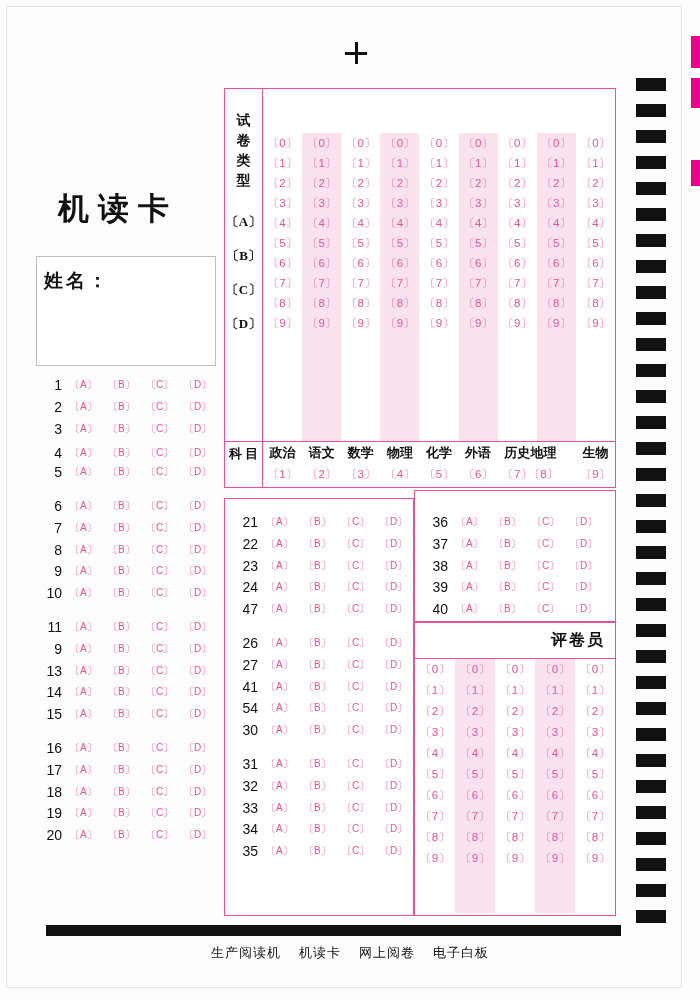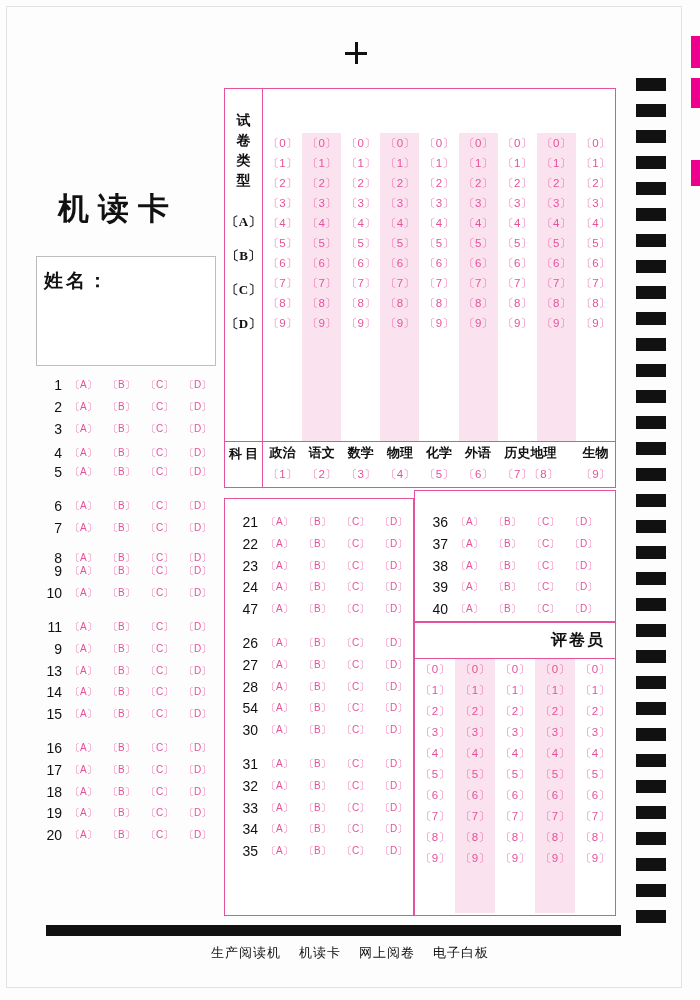--- a/index.html
+++ b/index.html
@@ -393,21 +393,21 @@
   </div>
 
   <div class="ansblk" id="ans-left" style="left:36px;top:375px;width:190px;">
       <div class="arow" style="top: 0px;"><span class="anum">1</span><span class="aopts"><span>〔A〕</span><span>〔B〕</span><span>〔C〕</span><span>〔D〕</span></span></div>
       <div class="arow" style="top: 21.6px;"><span class="anum">2</span><span class="aopts"><span>〔A〕</span><span>〔B〕</span><span>〔C〕</span><span>〔D〕</span></span></div>
       <div class="arow" style="top: 43.2px;"><span class="anum">3</span><span class="aopts"><span>〔A〕</span><span>〔B〕</span><span>〔C〕</span><span>〔D〕</span></span></div>
       <div class="arow" style="top: 68px;"><span class="anum">4</span><span class="aopts"><span>〔A〕</span><span>〔B〕</span><span>〔C〕</span><span>〔D〕</span></span></div>
       <div class="arow" style="top: 86.4px;"><span class="anum">5</span><span class="aopts"><span>〔A〕</span><span>〔B〕</span><span>〔C〕</span><span>〔D〕</span></span></div>
       <div class="arow" style="top: 121px;"><span class="anum">6</span><span class="aopts"><span>〔A〕</span><span>〔B〕</span><span>〔C〕</span><span>〔D〕</span></span></div>
       <div class="arow" style="top: 142.6px;"><span class="anum">7</span><span class="aopts"><span>〔A〕</span><span>〔B〕</span><span>〔C〕</span><span>〔D〕</span></span></div>
-      <div class="arow" style="top: 164.2px; margin-top: 8px;"><span class="anum">8</span><span class="aopts"><span>〔A〕</span><span>〔B〕</span><span>〔C〕</span><span>〔D〕</span></span></div>
+      <div class="arow" style="top: 164.2px;"><span class="anum">8</span><span class="aopts"><span>〔A〕</span><span>〔B〕</span><span>〔C〕</span><span>〔D〕</span></span></div>
       <div class="arow" style="top: 185.8px;"><span class="anum">9</span><span class="aopts"><span>〔A〕</span><span>〔B〕</span><span>〔C〕</span><span>〔D〕</span></span></div>
       <div class="arow" style="top: 207.4px;"><span class="anum">10</span><span class="aopts"><span>〔A〕</span><span>〔B〕</span><span>〔C〕</span><span>〔D〕</span></span></div>
       <div class="arow" style="top: 242px;"><span class="anum">11</span><span class="aopts"><span>〔A〕</span><span>〔B〕</span><span>〔C〕</span><span>〔D〕</span></span></div>
       <div class="arow" style="top: 263.6px;"><span class="anum">9</span><span class="aopts"><span>〔A〕</span><span>〔B〕</span><span>〔C〕</span><span>〔D〕</span></span></div>
       <div class="arow" style="top: 285.2px;"><span class="anum">13</span><span class="aopts"><span>〔A〕</span><span>〔B〕</span><span>〔C〕</span><span>〔D〕</span></span></div>
       <div class="arow" style="top: 306.8px;"><span class="anum">14</span><span class="aopts"><span>〔A〕</span><span>〔B〕</span><span>〔C〕</span><span>〔D〕</span></span></div>
       <div class="arow" style="top: 328.4px;"><span class="anum">15</span><span class="aopts"><span>〔A〕</span><span>〔B〕</span><span>〔C〕</span><span>〔D〕</span></span></div>
       <div class="arow" style="top: 363px;"><span class="anum">16</span><span class="aopts"><span>〔A〕</span><span>〔B〕</span><span>〔C〕</span><span>〔D〕</span></span></div>
       <div class="arow" style="top: 384.6px;"><span class="anum">17</span><span class="aopts"><span>〔A〕</span><span>〔B〕</span><span>〔C〕</span><span>〔D〕</span></span></div>
       <div class="arow" style="top: 406.2px;"><span class="anum">18</span><span class="aopts"><span>〔A〕</span><span>〔B〕</span><span>〔C〕</span><span>〔D〕</span></span></div>
@@ -417,21 +417,21 @@
 
   <div class="midbox"></div>
   <div class="ansblk" id="ans-mid" style="left:232px;top:512px;width:190px;">
       <div class="arow" style="top: 0px;"><span class="anum">21</span><span class="aopts"><span>〔A〕</span><span>〔B〕</span><span>〔C〕</span><span>〔D〕</span></span></div>
       <div class="arow" style="top: 21.6px;"><span class="anum">22</span><span class="aopts"><span>〔A〕</span><span>〔B〕</span><span>〔C〕</span><span>〔D〕</span></span></div>
       <div class="arow" style="top: 43.2px;"><span class="anum">23</span><span class="aopts"><span>〔A〕</span><span>〔B〕</span><span>〔C〕</span><span>〔D〕</span></span></div>
       <div class="arow" style="top: 64.8px;"><span class="anum">24</span><span class="aopts"><span>〔A〕</span><span>〔B〕</span><span>〔C〕</span><span>〔D〕</span></span></div>
       <div class="arow" style="top: 86.4px;"><span class="anum">47</span><span class="aopts"><span>〔A〕</span><span>〔B〕</span><span>〔C〕</span><span>〔D〕</span></span></div>
       <div class="arow" style="top: 121px;"><span class="anum">26</span><span class="aopts"><span>〔A〕</span><span>〔B〕</span><span>〔C〕</span><span>〔D〕</span></span></div>
       <div class="arow" style="top: 142.6px;"><span class="anum">27</span><span class="aopts"><span>〔A〕</span><span>〔B〕</span><span>〔C〕</span><span>〔D〕</span></span></div>
-      <div class="arow" style="top: 164.2px;"><span class="anum">28</span><span class="aopts"><span>〔A〕</span><span>〔B〕</span><span>〔C〕</span><span>〔D〕</span></span></div>
+      <div class="arow" style="top: 164.2px;"><span class="anum">41</span><span class="aopts"><span>〔A〕</span><span>〔B〕</span><span>〔C〕</span><span>〔D〕</span></span></div>
       <div class="arow" style="top: 185.8px;"><span class="anum">54</span><span class="aopts"><span>〔A〕</span><span>〔B〕</span><span>〔C〕</span><span>〔D〕</span></span></div>
       <div class="arow" style="top: 207.4px;"><span class="anum">30</span><span class="aopts"><span>〔A〕</span><span>〔B〕</span><span>〔C〕</span><span>〔D〕</span></span></div>
       <div class="arow" style="top: 242px;"><span class="anum">31</span><span class="aopts"><span>〔A〕</span><span>〔B〕</span><span>〔C〕</span><span>〔D〕</span></span></div>
       <div class="arow" style="top: 263.6px;"><span class="anum">32</span><span class="aopts"><span>〔A〕</span><span>〔B〕</span><span>〔C〕</span><span>〔D〕</span></span></div>
       <div class="arow" style="top: 285.2px;"><span class="anum">33</span><span class="aopts"><span>〔A〕</span><span>〔B〕</span><span>〔C〕</span><span>〔D〕</span></span></div>
       <div class="arow" style="top: 306.8px;"><span class="anum">34</span><span class="aopts"><span>〔A〕</span><span>〔B〕</span><span>〔C〕</span><span>〔D〕</span></span></div>
       <div class="arow" style="top: 328.4px;"><span class="anum">35</span><span class="aopts"><span>〔A〕</span><span>〔B〕</span><span>〔C〕</span><span>〔D〕</span></span></div>
     </div>
 
   <div class="rightbox-top"></div>

